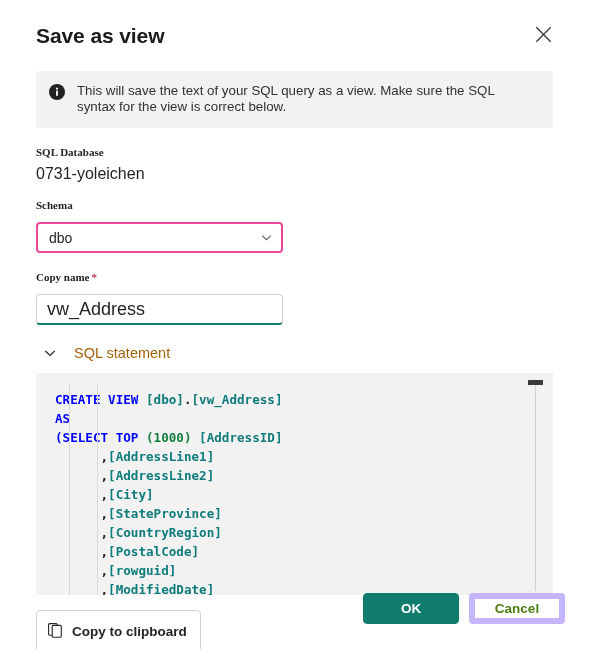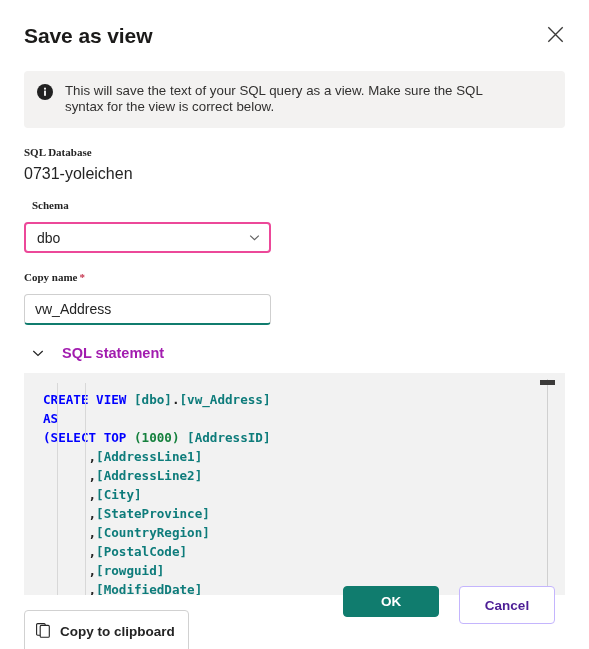--- a/index.html
+++ b/index.html
@@ -12,21 +12,21 @@
     background: #ffffff;
     font-family: "Liberation Sans", sans-serif;
     color: #242424;
     overflow: hidden;
   }
   .dialog {
     position: relative;
     width: 589px;
     height: 649px;
     box-sizing: border-box;
-    padding: 0 24px;
+    padding: 0 36px;
   }
 
   
   .dialog-header {
     display: flex;
     align-items: flex-start;
     justify-content: space-between;
     padding-top: 22px;
   }
   .dialog-title {
@@ -79,21 +79,21 @@
 
   
   .field-label {
     font-size: 11px;
     font-weight: bold;
     color: #242424;
     line-height: 20px;
     margin-top: 14px;
     font-family: Liberation Serif, serif;
   }
-  .field-label.tight { margin-top: 11px; margin-left: 8px; }
+  .field-label.tight { margin-top: 11px; }
   .required-star {
     color: #c4314b;
     font-weight: bold;
     margin-left: 2px;
   }
   .static-value {
     font-size: 16px;
     color: #242424;
     line-height: 21px;
     margin-top: 1px;
@@ -128,21 +128,21 @@
   .text-input {
     margin-top: 7px;
     width: 247px;
     height: 31px;
     box-sizing: border-box;
     border: 1px solid #cfcfcf;
     border-bottom: 2px solid #107c6e;
     border-radius: 4px;
     background: #ffffff;
     font-family: "Liberation Sans", sans-serif;
-    font-size: 14px;
+    font-size: 18px;
     color: #242424;
     padding: 0 10px;
     outline: none;
   }
 
   
   .collapse-head {
     display: flex;
     align-items: center;
     margin-top: 20px;
@@ -152,22 +152,22 @@
   .collapse-chev {
     width: 22px;
     display: flex;
     align-items: center;
     justify-content: flex-start;
     color: #242424;
     margin-left: 7px;
   }
   .collapse-label {
     font-size: 14.5px;
-    font-weight: bold;
-    color: #a21caf;
+    font-weight: normal;
+    color: #a16207;
     margin-left: 9px;
   }
 
   
   .code-wrap {
     position: relative;
     margin-top: 12px;
     height: 222px;
     background: #f2f2f2;
     overflow: hidden;
@@ -237,39 +237,39 @@
     border: 1px solid #d1d1d1;
     color: #242424;
     font-weight: bold;
     display: inline-flex;
     align-items: center;
     gap: 9px;
   }
 
   .footer-actions {
     position: absolute;
-    right: 34px;
+    right: 24px;
     bottom: 25px;
     display: flex;
-    gap: 20px;
+    gap: 10px;
   }
   .ok-button {
     width: 96px;
     height: 31px;
     background: #107c6e;
     border: 1px solid #107c6e;
     color: #ffffff;
     font-weight: bold;
   }
   .cancel-button {
     width: 96px;
-    height: 38px;
-    background: #ffffff;
-    border: 1px solid #c4b5fd;
-    color: #4c1d95;
+    height: 31px;
+    background: #ffffff;
+    border: 6px solid #c4b5fd;
+    color: #4d7c0f;
     font-weight: bold;
   }
 </style>
 </head>
 <body>
 
 <div class="dialog">
 
   
   <div class="dialog-header">

